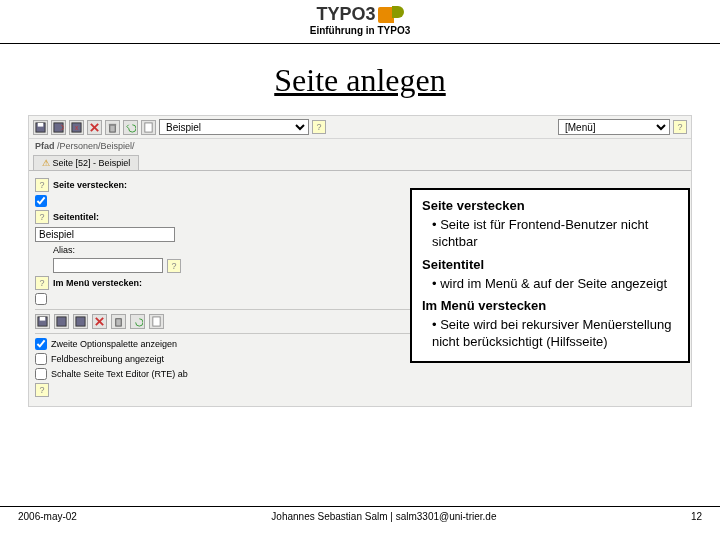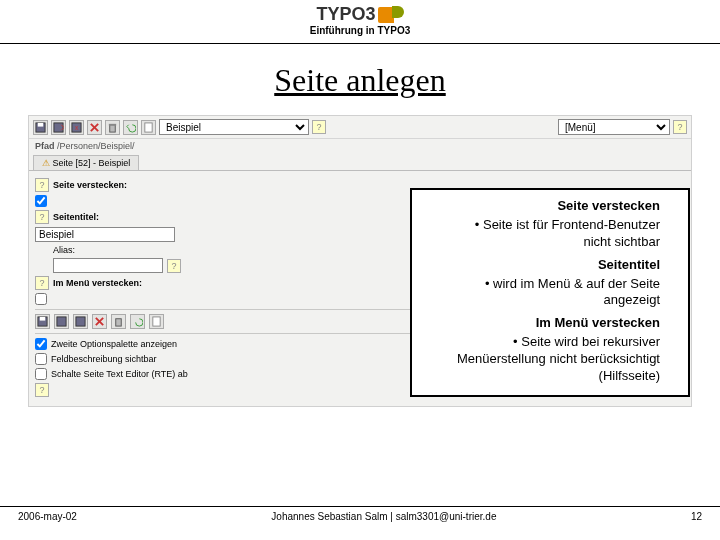--- a/index.html
+++ b/index.html
@@ -20,21 +20,21 @@
   .path { font-size: 9px; padding: 2px 6px; color: #555; }
   .tab { display: inline-block; background: #e6e6e4; border: 1px solid #bcbcbc; border-bottom: none; padding: 2px 8px; font-size: 9px; margin-left: 4px; }
   .tabrow { border-bottom: 1px solid #bcbcbc; padding-top: 2px; }
   .form { padding: 4px 6px 6px; }
   .row { display: flex; align-items: center; gap: 4px; margin: 3px 0; }
   .lbl { font-size: 9px; }
   .lblb { font-size: 9px; font-weight: bold; }
   .txt { font-size: 10px; height: 15px; border: 1px solid #888; background: #fff; padding: 0 3px; width: 140px; }
   .cb { width: 12px; height: 12px; }
   .hr { border: none; border-top: 1px solid #c8c8c6; margin: 4px 0; }
-  .callout { position: absolute; right: 30px; top: 188px; width: 280px; background: #fff; border: 2px solid #000; padding: 8px 28px; font-size: 13px; line-height: 1.3; font-family: Verdana, sans-serif; text-align: right; }
+  .callout { position: absolute; right: 30px; top: 188px; width: 280px; background: #fff; border: 2px solid #000; padding: 8px 10px; font-size: 13px; line-height: 1.3; font-family: Verdana, sans-serif; }
   .callout h4 { font-size: 13px; font-weight: bold; margin: 6px 0 2px; }
   .callout h4:first-child { margin-top: 0; }
   .callout p { margin: 2px 0 2px 10px; }
   .footer { position: absolute; left: 0; right: 0; bottom: 18px; border-top: 1px solid #000; padding: 4px 18px 0; display: flex; justify-content: space-between; font-size: 10px; }
 </style>
 </head>
 <body>
 <div class="page">
 
 <div class="header">
@@ -185,21 +185,21 @@
     </div>
 
     <hr class="hr">
 
     <div class="row">
       <input type="checkbox" class="cb" checked="" style="">
       <span class="lbl">Zweite Optionspalette anzeigen</span>
     </div>
     <div class="row">
       <input type="checkbox" class="cb" style="">
-      <span class="lbl">Feldbeschreibung sichtbar</span>
+      <span class="lbl">Feldbeschreibung angezeigt</span>
     </div>
     <div class="row">
       <input type="checkbox" class="cb" style="">
       <span class="lbl">Schalte Seite Text Editor (RTE) ab</span>
     </div>
     <div class="row">
       <span class="help">?</span>
     </div>
   </div>
 </div>

